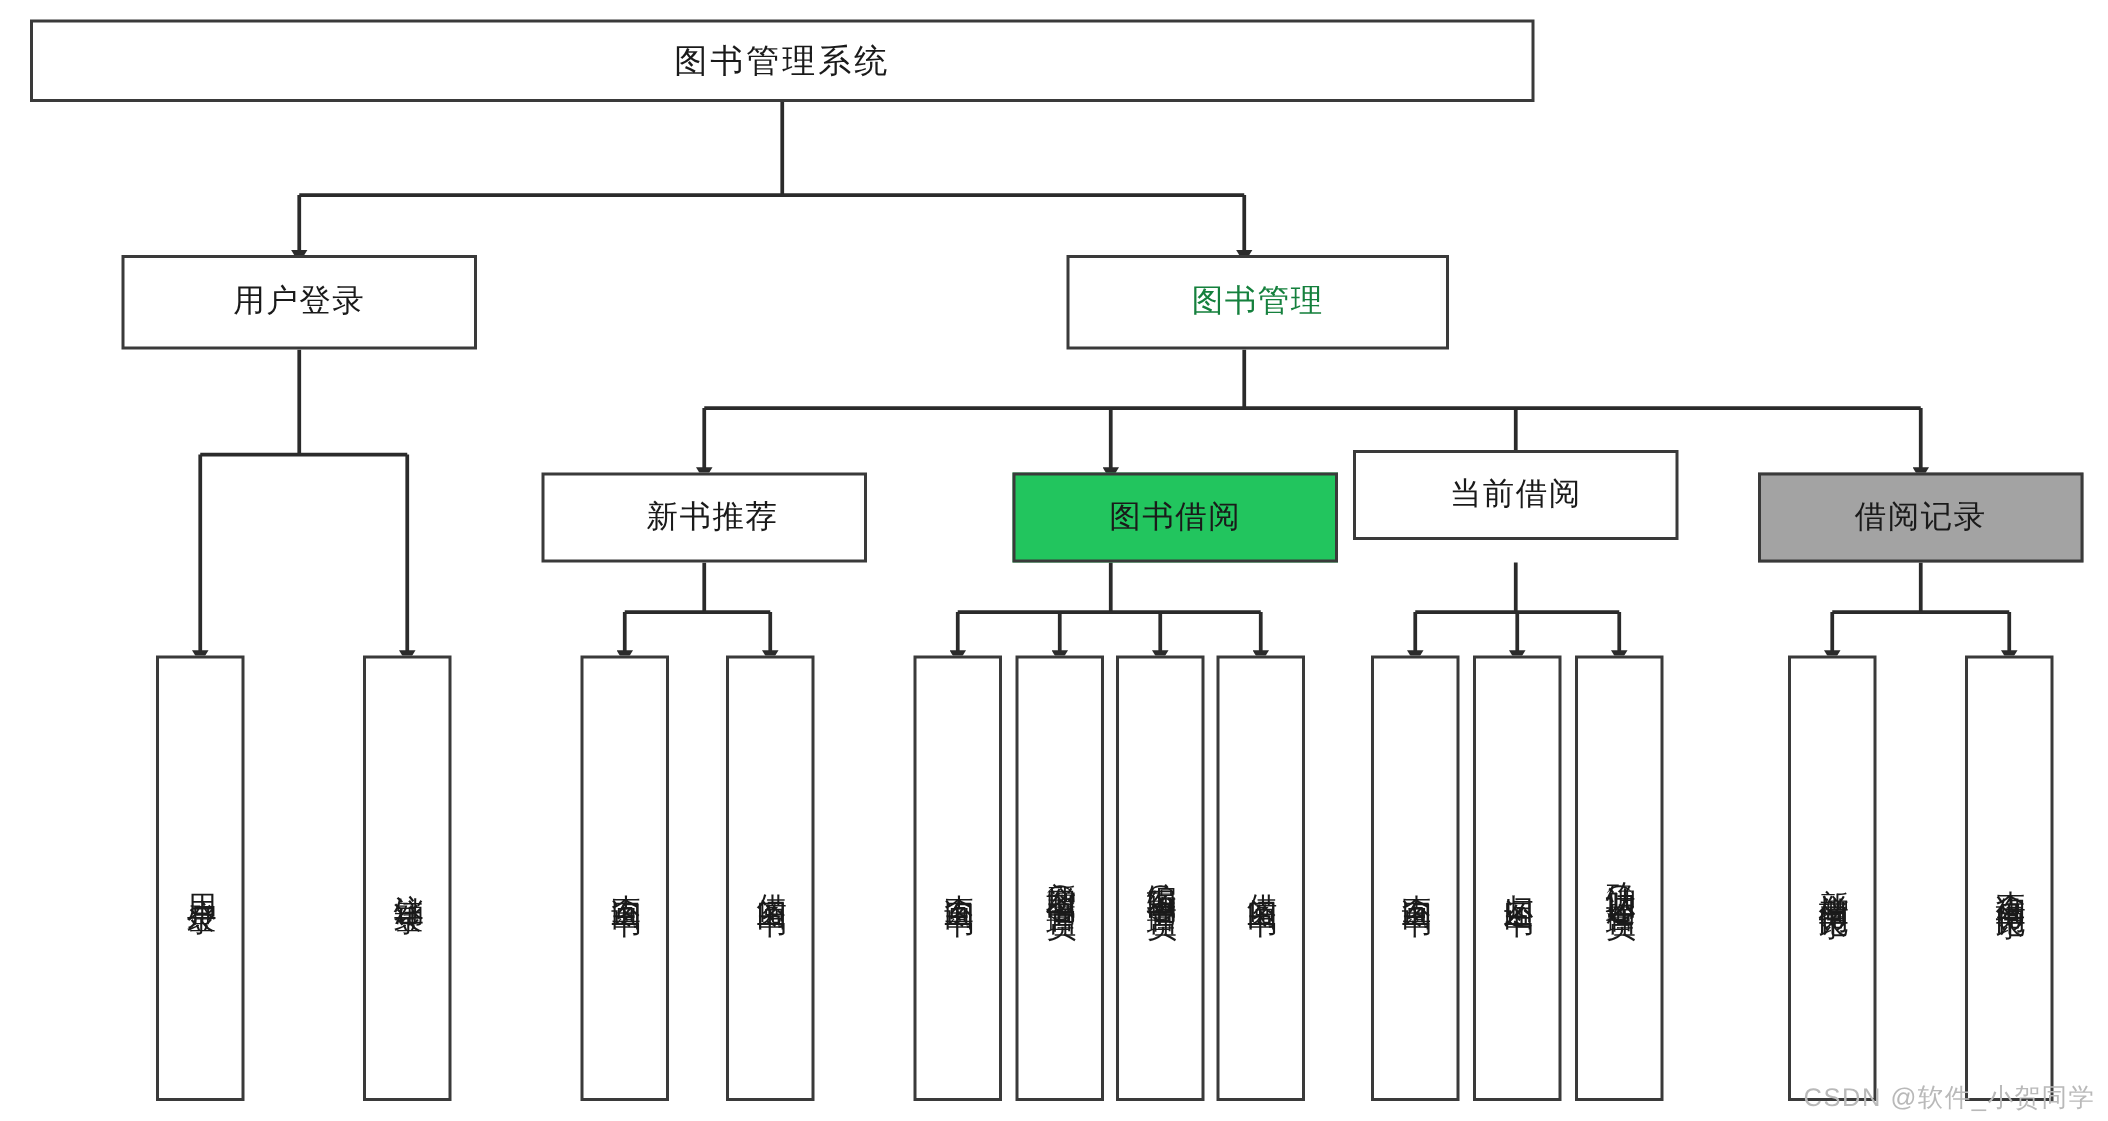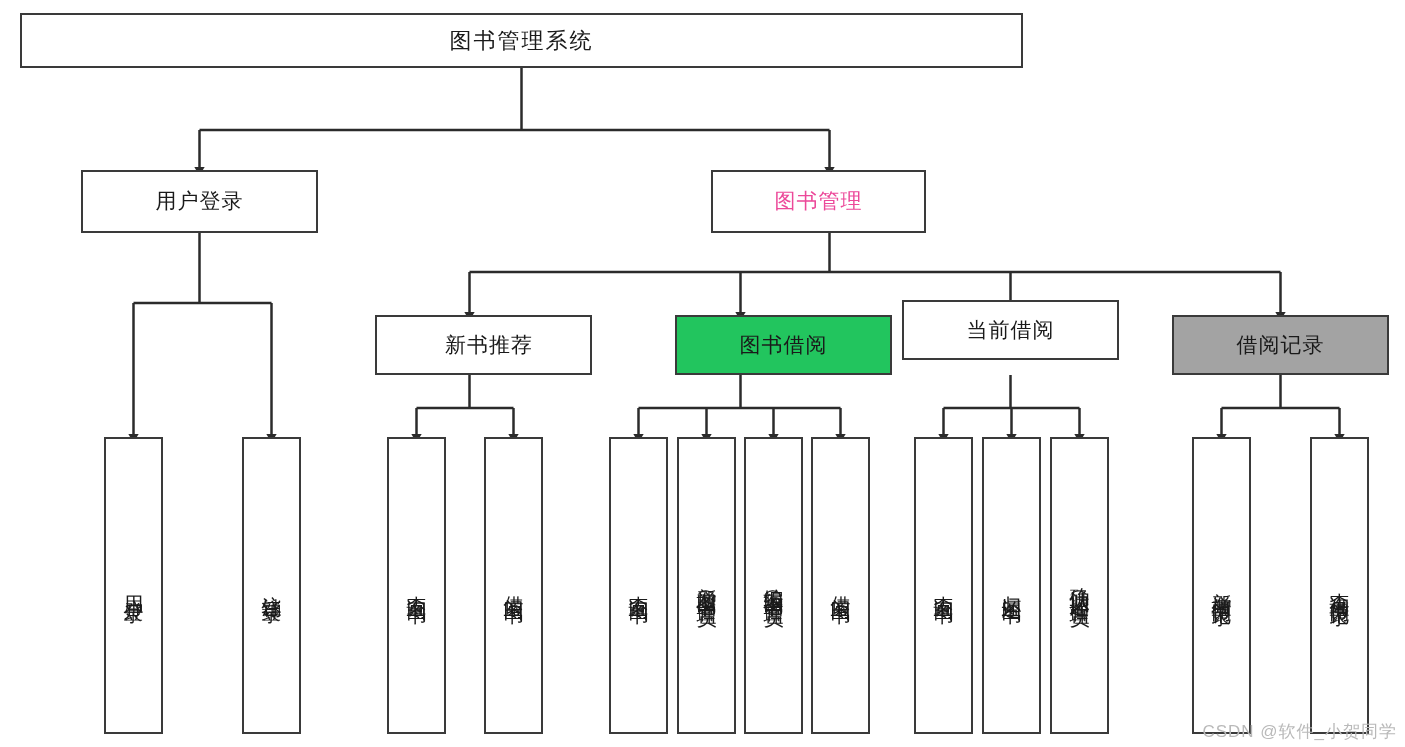--- a/index.html
+++ b/index.html
@@ -95,24 +95,24 @@
       </g>
   </svg>
 
   <div id="nodes-layer">
       <div class="node h" id="root-node" style="left: 20px; top: 13px; width: 1003px; height: 55px; border-color: rgb(58, 58, 58); background: rgb(255, 255, 255); color: rgb(26, 26, 26);">
         <span class="label">图书管理系统</span>
       </div>
       <div class="node h" style="left: 81px; top: 170px; width: 237px; height: 63px; border-color: rgb(58, 58, 58); background: rgb(255, 255, 255); color: rgb(26, 26, 26);">
         <span class="label">用户登录</span>
       </div>
-      <div class="node h" style="left: 711px; top: 170px; width: 215px; height: 63px; border-color: rgb(58, 58, 58); background: rgb(255, 255, 255); color: #ec4899; align-items: center;">
+      <div class="node h" style="left: 711px; top: 170px; width: 255px; height: 63px; border-color: rgb(58, 58, 58); background: rgb(255, 255, 255); color: #15803d; align-items: center;">
         <span class="label">图书管理</span>
       </div>
-      <div class="node h" style="left: 375px; top: 315px; width: 217px; height: 60px; border-color: rgb(58, 58, 58); background: rgb(255, 255, 255); color: rgb(26, 26, 26); padding-left: 11px;">
+      <div class="node h" style="left: 361px; top: 315px; width: 217px; height: 60px; border-color: rgb(58, 58, 58); background: rgb(255, 255, 255); color: rgb(26, 26, 26); padding-left: 11px;">
         <span class="label">新书推荐</span>
       </div>
       <div class="node h" style="left: 632px; top: 315px; width: 217px; height: 60px; border-color: rgb(58, 58, 58); background: #22c55e; color: rgb(26, 26, 26); margin-left: 43px;">
         <span class="label">图书借阅</span>
       </div>
       <div class="node h" style="left: 902px; top: 300px; width: 217px; height: 60px; border-color: rgb(58, 58, 58); background: rgb(255, 255, 255); color: rgb(26, 26, 26);">
         <span class="label">当前借阅</span>
       </div>
       <div class="node h" style="left: 1172px; top: 315px; width: 217px; height: 60px; border-color: rgb(58, 58, 58); background: #a3a3a3; color: rgb(26, 26, 26);">
         <span class="label">借阅记录</span>

